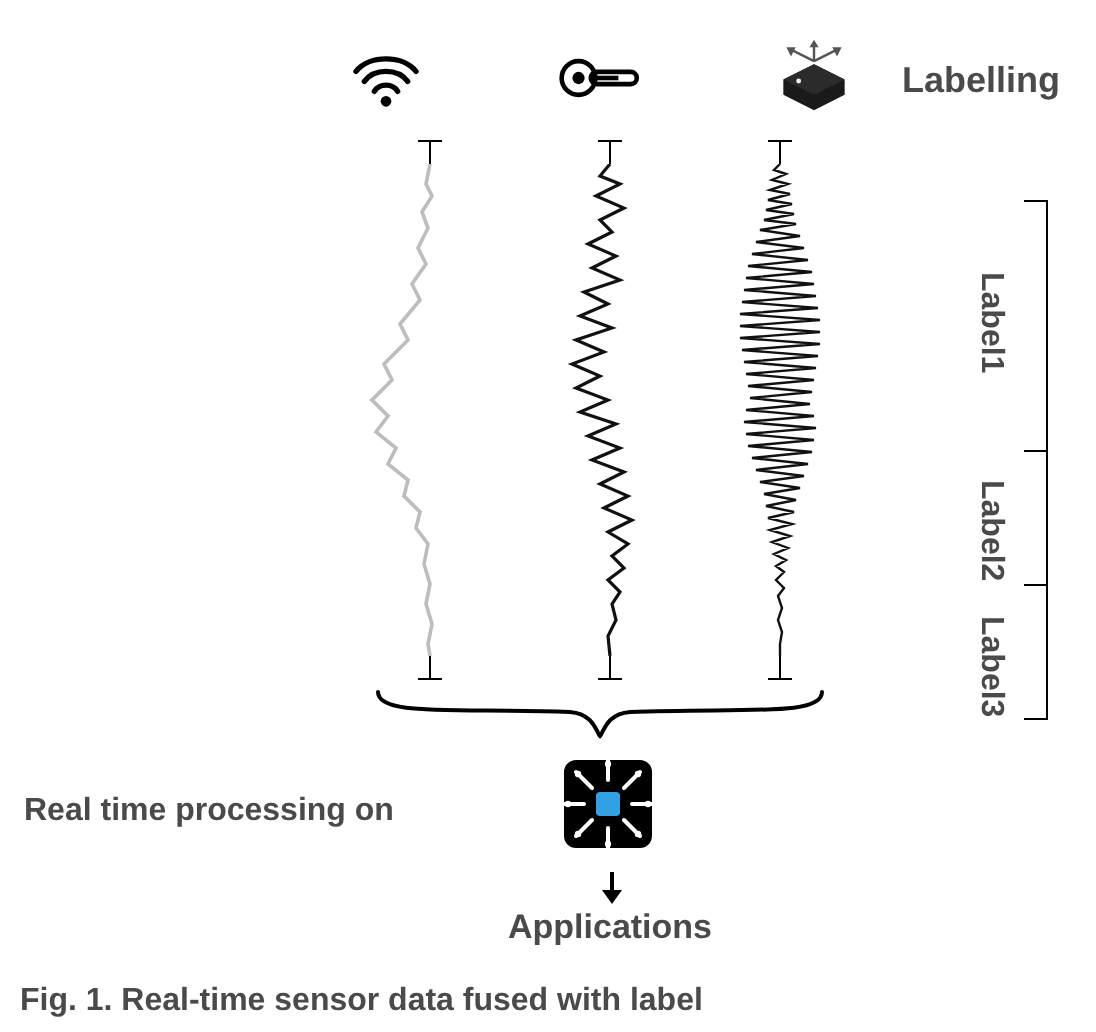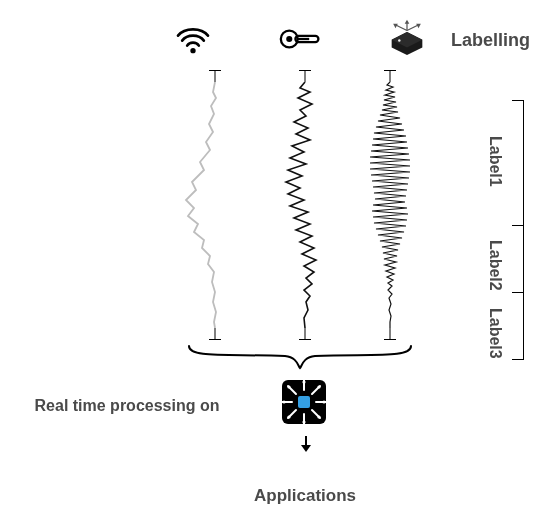--- a/index.html
+++ b/index.html
@@ -32,24 +32,24 @@
   
   .bracket { position: absolute; top: 344px; left: 185px; width: 230px; height: 26px; }
 
   
   .chip { position: absolute; top: 374px; left: 276px; width: 56px; height: 56px; }
 
   
   .down-arrow { position: absolute; top: 436px; left: 299px; width: 14px; height: 16px; }
 
   
-  .realtime-text { position: absolute; top: 396px; left: 12px; width: 230px; font-size: 16px; line-height: 1.25; color: #4a4a4a; text-align: center; }
+  .realtime-text { position: absolute; top: 396px; left: 12px; width: 230px; font-size: 16px; line-height: 1.25; color: #4a4a4a; text-align: left; }
 
   
-  .applications { position: absolute; top: 454px; left: 254px; font-size: 17px; color: #4a4a4a; margin-top: 32px; }
+  .applications { position: absolute; top: 454px; left: 254px; font-size: 17px; color: #4a4a4a; }
 
   
   .caption { position: absolute; bottom: 6px; left: 10px; font-size: 16px; color: #4a4a4a; }
 
   svg { display: block; }
 </style>
 </head>
 <body>
 
 <div class="canvas">
@@ -174,14 +174,15 @@
       <polygon points="2,9 12,9 7,16" fill="#000"></polygon>
     </svg>
   </div>
 
   <div class="realtime-text">
     <span>Real time processing on</span><br>
   </div>
 
   <div class="applications">Applications</div>
 
+  <div class="caption">Fig. 1. Real-time sensor data fused with label</div>
 
 </div>
 
 </body></html>

